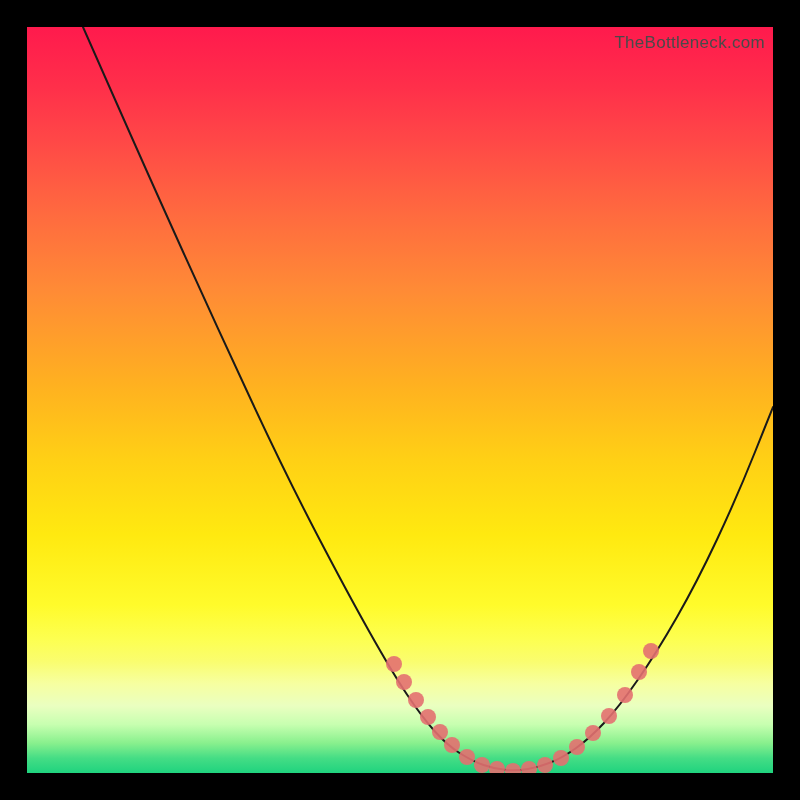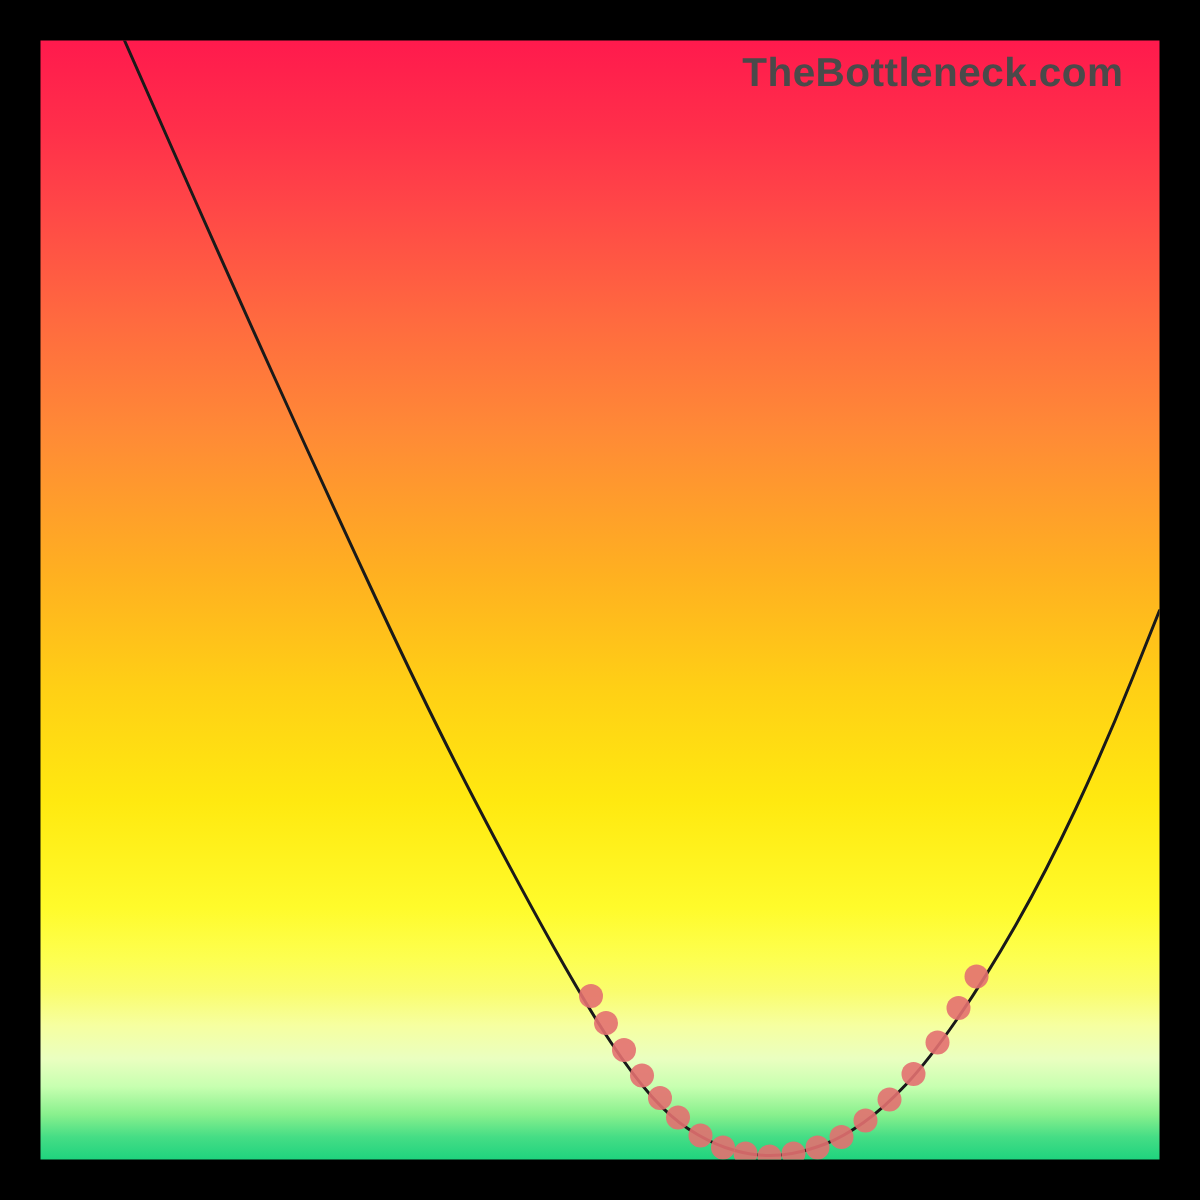--- a/index.html
+++ b/index.html
@@ -38,24 +38,24 @@
       #f6ffa0 88%,
       #eaffc0 91%,
       #c7ffb0 93.5%,
       #88f08d 96%,
       #45dd85 98%,
       #1fd37e 100%);
   }
   .watermark {
     position: absolute;
     top: 6px;
-    right: 24px;
+    right: 8px;
     color: #4a4a4a;
-    font-size: 27px;
-    font-weight: 700;
+    font-size: 17px;
+    font-weight: 400;
     letter-spacing: 0.3px;
     z-index: 5;
   }
   svg.curve {
     position: absolute;
     left: 0; top: 0;
     width: 746px;
     height: 746px;
     z-index: 2;
   }

